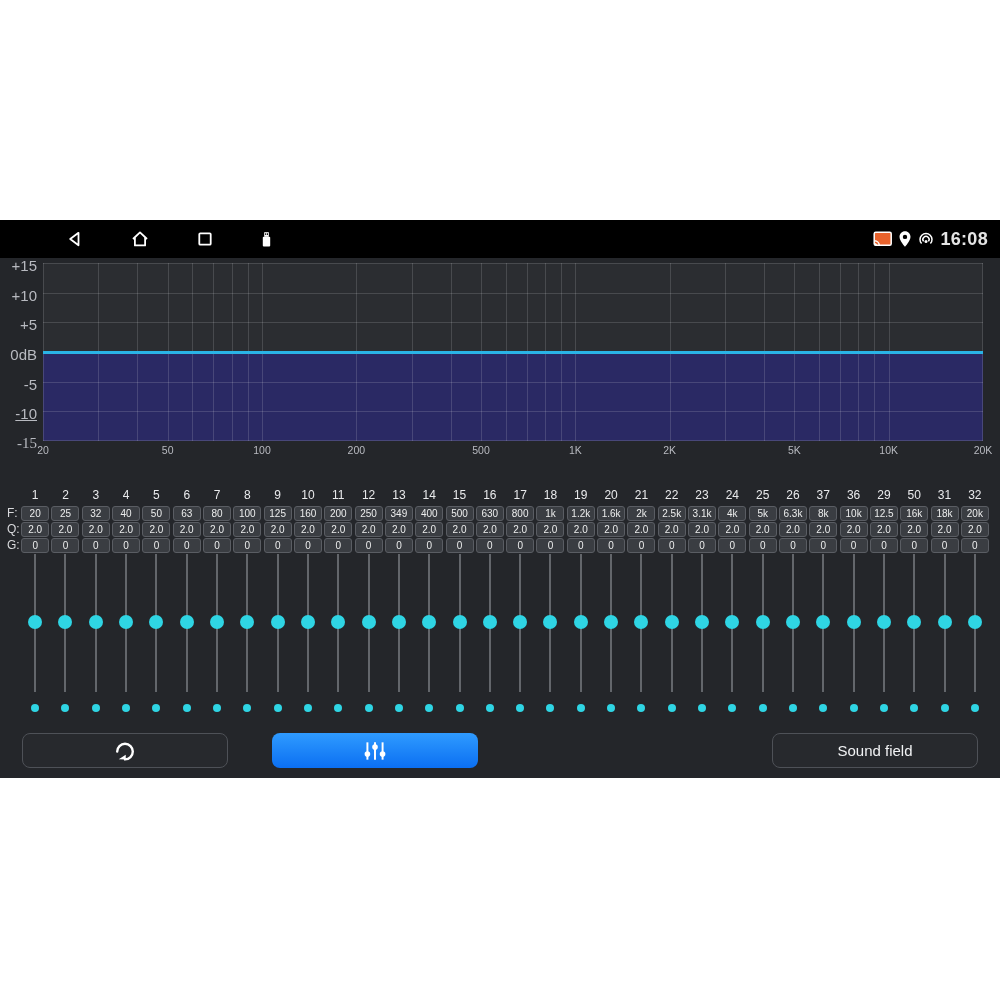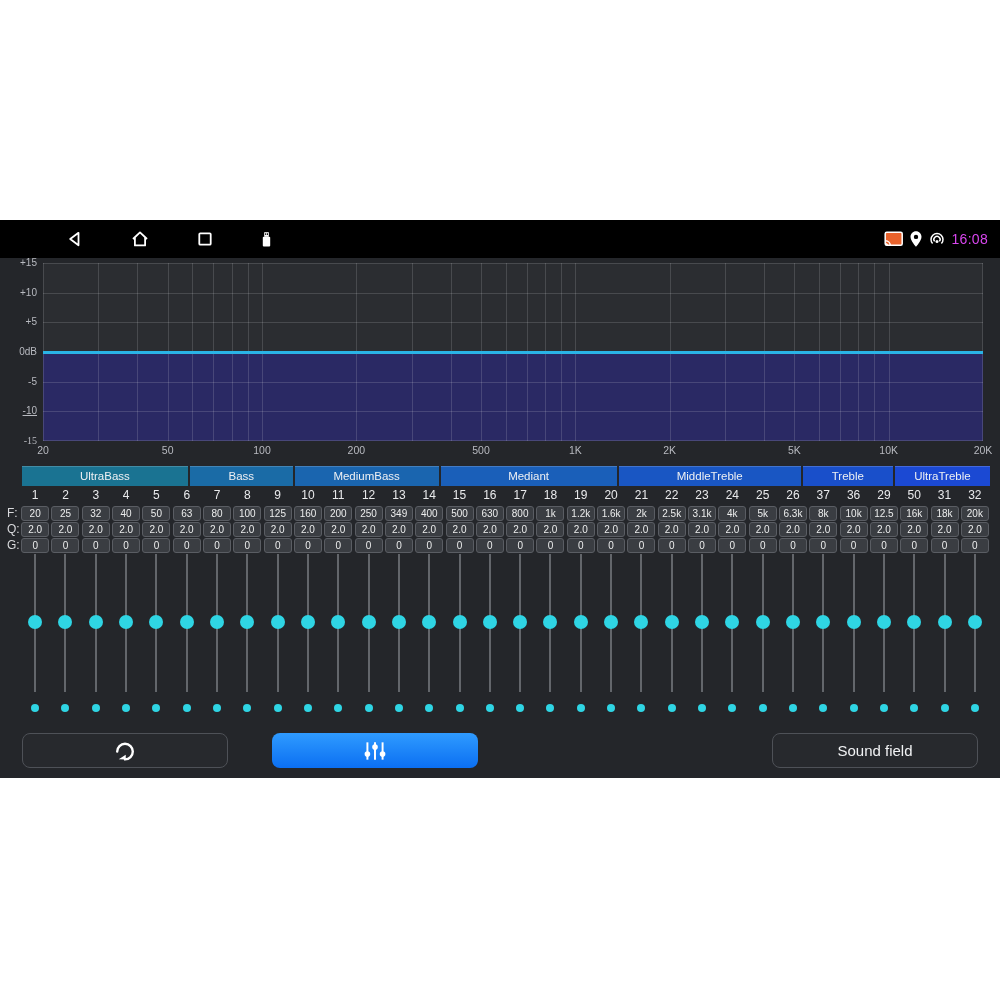--- a/index.html
+++ b/index.html
@@ -4,29 +4,29 @@
 <style>
   html,body{margin:0;padding:0;}
   body{width:1000px;height:1000px;background:#ffffff;position:relative;
        font-family:"Liberation Sans", sans-serif;-webkit-font-smoothing:antialiased;}
   .screen{position:absolute;left:0;top:220px;width:1000px;height:558px;background:#24262a;overflow:hidden;}
 
   
   .status-bar{position:absolute;left:0;top:0;width:100%;height:38px;background:#000;}
   .nav-icon{position:absolute;top:9px;width:20px;height:20px;}
   .right-icons{position:absolute;right:12px;top:0;height:38px;display:flex;align-items:center;gap:5px;}
-  .time{color:#d946ef;font-size:14px;font-weight:400;letter-spacing:.3px;}
+  .time{color:#e5e5e5;font-size:18px;font-weight:700;letter-spacing:.3px;}
 
   
   .plot{position:absolute;left:43px;top:43px;width:940px;height:178px;background:#2b2d31;}
   .plot-fill{position:absolute;left:0;right:0;top:50%;bottom:0;background:#2a2964;z-index:1;}
   .vline{position:absolute;top:0;bottom:0;width:1px;background:rgba(255,255,255,0.14);z-index:2;}
   .hline{position:absolute;left:0;right:0;height:1px;background:rgba(255,255,255,0.14);z-index:2;}
   .zero-line{position:absolute;left:0;right:0;top:calc(50% - 1px);height:3px;background:#2ab3e6;z-index:3;}
-  .db-label{position:absolute;right:calc(100% + 6px);color:#b8bac0;font-size:10px;white-space:nowrap;z-index:4;}
+  .db-label{position:absolute;right:calc(100% + 6px);color:#b8bac0;font-size:15px;white-space:nowrap;z-index:4;}
   .freq-label{position:absolute;top:calc(100% + 3px);transform:translateX(-50%);color:#b8bac0;font-size:10.5px;z-index:4;}
 
   
   .bands{position:absolute;left:22px;top:246px;width:968px;height:20px;display:flex;gap:2px;}
   .band{display:flex;align-items:center;justify-content:center;color:#eef0f3;font-size:11.5px;
         box-shadow:inset 0 1px 0 rgba(255,255,255,0.18);cursor:pointer;}
 
   
   .channels{position:absolute;left:20px;top:268px;width:970px;height:226px;display:flex;}
   .col{flex:1;display:flex;flex-direction:column;align-items:center;min-width:0;}
@@ -136,43 +136,20 @@
       <div class="freq-label" style="left: 23.299%;">100</div>
       <div class="freq-label" style="left: 33.3333%;">200</div>
       <div class="freq-label" style="left: 46.598%;">500</div>
       <div class="freq-label" style="left: 56.6323%;">1K</div>
       <div class="freq-label" style="left: 66.6667%;">2K</div>
       <div class="freq-label" style="left: 79.9313%;">5K</div>
       <div class="freq-label" style="left: 89.9657%;">10K</div>
       <div class="freq-label" style="left: 100%;">20K</div>
     </div>
 
-  <div class="bands">
-      <div class="band" style="flex-grow: 6; background: rgb(26, 115, 146);">
-        <span>UltraBass</span>
-      </div>
-      <div class="band" style="flex-grow: 4; background: rgb(26, 107, 166);">
-        <span>Bass</span>
-      </div>
-      <div class="band" style="flex-grow: 4; background: rgb(26, 101, 175);">
-        <span>MediumBass</span>
-      </div>
-      <div class="band" style="flex-grow: 7; background: rgb(26, 95, 185);">
-        <span>Mediant</span>
-      </div>
-      <div class="band" style="flex-grow: 6; background: rgb(25, 86, 195);">
-        <span>MiddleTreble</span>
-      </div>
-      <div class="band" style="flex-grow: 3; background: rgb(25, 79, 202);">
-        <span>Treble</span>
-      </div>
-      <div class="band" style="flex-grow: 2; background: rgb(27, 73, 211);">
-        <span>UltraTreble</span>
-      </div>
-    </div>
 
   <div class="row-label" style="top:286px">F:</div>
   <div class="row-label" style="top:302px">Q:</div>
   <div class="row-label" style="top:318px">G:</div>
 
   <div class="channels">
       <div class="col">
         <div class="ch-num">1</div>
         <div class="chip-wrap">
           <div class="chip">20</div>

